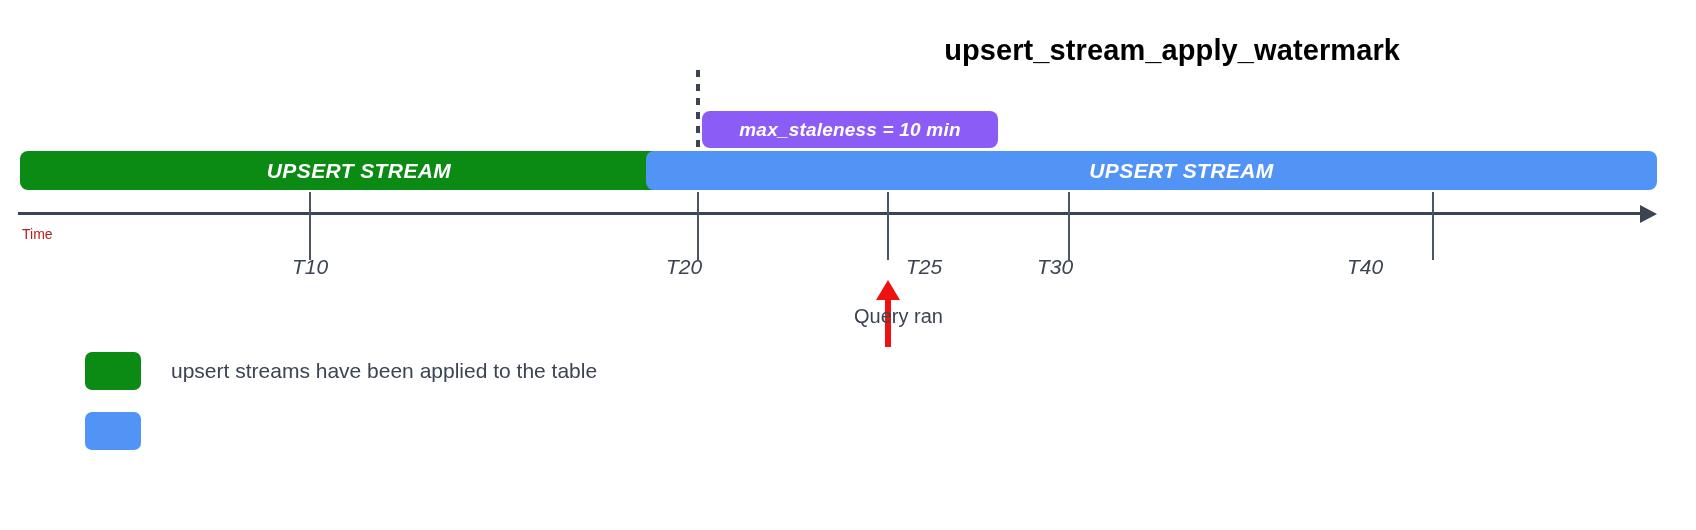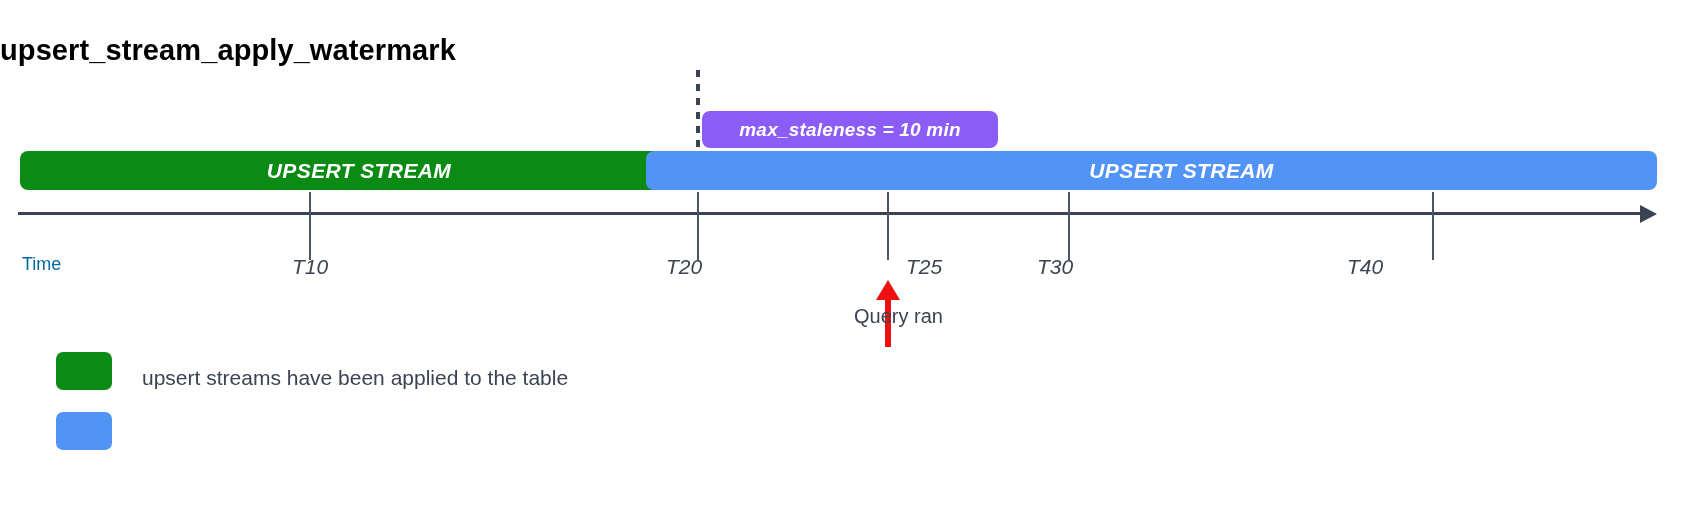--- a/index.html
+++ b/index.html
@@ -18,21 +18,21 @@
     background: #ffffff;
     overflow: hidden;
   }
 
   
   .title {
     position: absolute;
     left: 0;
     top: 34px;
     width: 1400px;
-    text-align: left;
+    text-align: right;
     font-size: 29px;
     font-weight: bold;
     color: #000000;
     letter-spacing: 0.1px;
     white-space: nowrap;
   }
 
   
   .watermark-line {
     position: absolute;
@@ -104,23 +104,22 @@
     width: 0;
     height: 0;
     border-top: 9px solid transparent;
     border-bottom: 9px solid transparent;
     border-left: 17px solid #3b4452;
   }
   .axis-caption {
     position: absolute;
     left: 22px;
     top: 226px;
-    font-size: 18px;
-    color: #0369a1;
-    margin-top: 28px;
+    font-size: 14px;
+    color: #b91c1c;
   }
   .tick {
     position: absolute;
     top: 192px;
     width: 2px;
     height: 68px;
     background: #4b5563;
   }
   .tick-label {
     position: absolute;
@@ -156,23 +155,23 @@
     left: 854px;
     top: 305px;
     font-size: 20px;
     color: #3b4452;
     white-space: nowrap;
   }
 
   
   .legend-item {
     position: absolute;
-    left: 56px;
+    left: 85px;
     display: flex;
-    align-items: flex-end;
+    align-items: center;
   }
   .legend-swatch {
     width: 56px;
     height: 38px;
     border-radius: 7px;
     flex: 0 0 auto;
   }
   .legend-text {
     margin-left: 30px;
     font-size: 21px;

